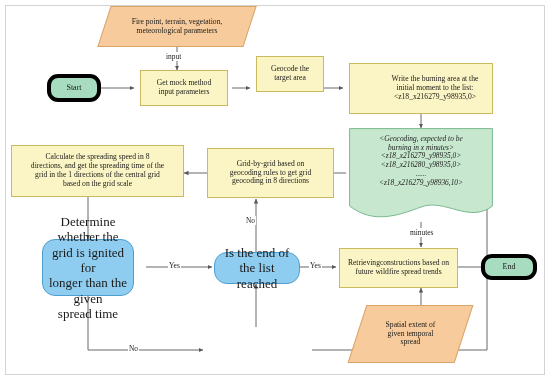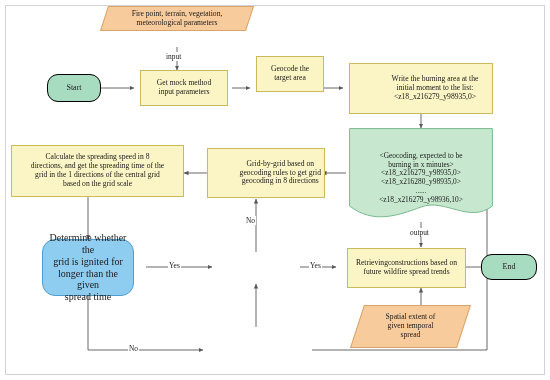--- a/index.html
+++ b/index.html
@@ -25,50 +25,51 @@
 
   
   .proc{
     background:#fbf4c4;
     border:1px solid #c9ba5e;
     font-size:7.6px;
   }
   
   .term{
     background:#a8dcc0;
-    border:1px solid #000000;
+    border:4px solid #000000;
     border-radius:11px;
     font-size:8px;
   }
   
   .dec{
     background:#8fcdf0;
     border:1px solid #4e9fd0;
     border-radius:13px;
-    font-size:10px;
+    font-size:13px;
   }
   
   .data{
     background:transparent;
     border:none;
     font-size:7.6px;
   }
   .data .plate{
     position:absolute;left:0;top:0;right:0;bottom:0;
     background:#f7cb9b;
     border:1px solid #d9a46b;
     transform:skewX(-18deg);
     z-index:-1;
   }
   
   .docshape{
     background:transparent;border:none;
     font-size:7.4px;
     align-items:flex-start;
-    padding-top:24px;
+    padding-top:7px;
+    font-style:italic;
   }
   .docshape .docbg{
     position:absolute;left:0;top:0;right:0;bottom:0;z-index:-1;
   }
 
   .edgelabel{
     position:absolute;
     font-size:7.4px;
     font-family:"Liberation Serif", serif;
     background:#ffffff;
@@ -122,21 +123,21 @@
       <line x1="421" y1="305" x2="421" y2="288" marker-end="url(#arr)"></line>
 
       <path d="M88,296 L88,350 L203,350" marker-end="url(#arr)"></path>
 
       <line x1="256" y1="327" x2="256" y2="284" marker-end="url(#arr)"></line>
 
       <path d="M312,350 L487,350 L487,173 L437,173" marker-end="url(#arr)"></path>
     </g>
   </svg>
 
-  <div class="node data" style="left:104px;top:6px;width:146px;height:25px;">
+  <div class="node data" style="left:104px;top:6px;width:146px;height:41px;">
     <span class="plate"></span>
     <span class="txt">
       <span>Fire point, terrain, vegetation,</span><br>
       <span>meteorological parameters</span>
     </span>
   </div>
 
   <div class="node term" style="left:47px;top:74px;width:54px;height:28px;">
     <span class="txt">Start</span>
   </div>
@@ -170,21 +171,21 @@
     <span class="txt">
       <span>&lt;Geocoding, expected to be</span><br>
       <span>burning in x minutes&gt;</span><br>
       <span>&lt;z18_x216279_y98935,0&gt;</span><br>
       <span>&lt;z18_x216280_y98935,0&gt;</span><br>
       <span class="smallline">......</span><br>
       <span>&lt;z18_x216279_y98936,10&gt;</span>
     </span>
   </div>
 
-  <div class="node proc" style="left:207px;top:148px;width:118px;height:50px;justify-content:flex-end;">
+  <div class="node proc" style="left:207px;top:148px;width:127px;height:50px;">
     <span class="txt">
       <span>Grid-by-grid based on</span><br>
       <span>geocoding rules to get grid</span><br>
       <span>geocoding in 8 directions</span>
     </span>
   </div>
 
   <div class="node proc" style="left:11px;top:145px;width:173px;height:52px;">
     <span class="txt">
       <span>Calculate the spreading speed in 8</span><br>
@@ -196,42 +197,48 @@
 
   <div class="node dec" style="left:42px;top:239px;width:92px;height:57px;">
     <span class="txt">
       <span>Determine whether the</span><br>
       <span>grid is ignited for</span><br>
       <span>longer than the given</span><br>
       <span>spread time</span>
     </span>
   </div>
 
-
-
-  <div class="node proc" style="left:339px;top:248px;width:119px;height:40px;margin-left:8px;">
+  <div class="node dec" style="left:214px;top:252px;width:86px;height:32px;">
+    <span class="txt">
+      <span>Is the end of the list</span><br>
+      <span>reached</span>
+    </span>
+  </div>
+
+
+  <div class="node proc" style="left:339px;top:248px;width:119px;height:40px;">
     <span class="txt">
       <span>Retrievingconstructions based on</span><br>
       <span>future wildfire spread trends</span>
     </span>
   </div>
 
-  <div class="node data" style="left:357px;top:305px;width:107px;height:43px;">
+  <div class="node data" style="left:357px;top:305px;width:107px;height:58px;">
     <span class="plate"></span>
     <span class="txt">
       <span>Spatial extent of</span><br>
       <span>given temporal</span><br>
       <span>spread</span>
     </span>
   </div>
 
   <div class="node term" style="left:481px;top:254px;width:56px;height:26px;">
     <span class="txt">End</span>
   </div>
 
   <div class="edgelabel" style="left:165px;top:52px;">input</div>
-  <div class="edgelabel" style="left:409px;top:228px;">output</div>
+  <div class="edgelabel" style="left:409px;top:228px;">minutes</div>
   <div class="edgelabel" style="left:168px;top:261px;">Yes</div>
   <div class="edgelabel" style="left:309px;top:261px;">Yes</div>
   <div class="edgelabel" style="left:245px;top:216px;">No</div>
   <div class="edgelabel" style="left:128px;top:344px;">No</div>
 
 </div>
 
 </body></html>

